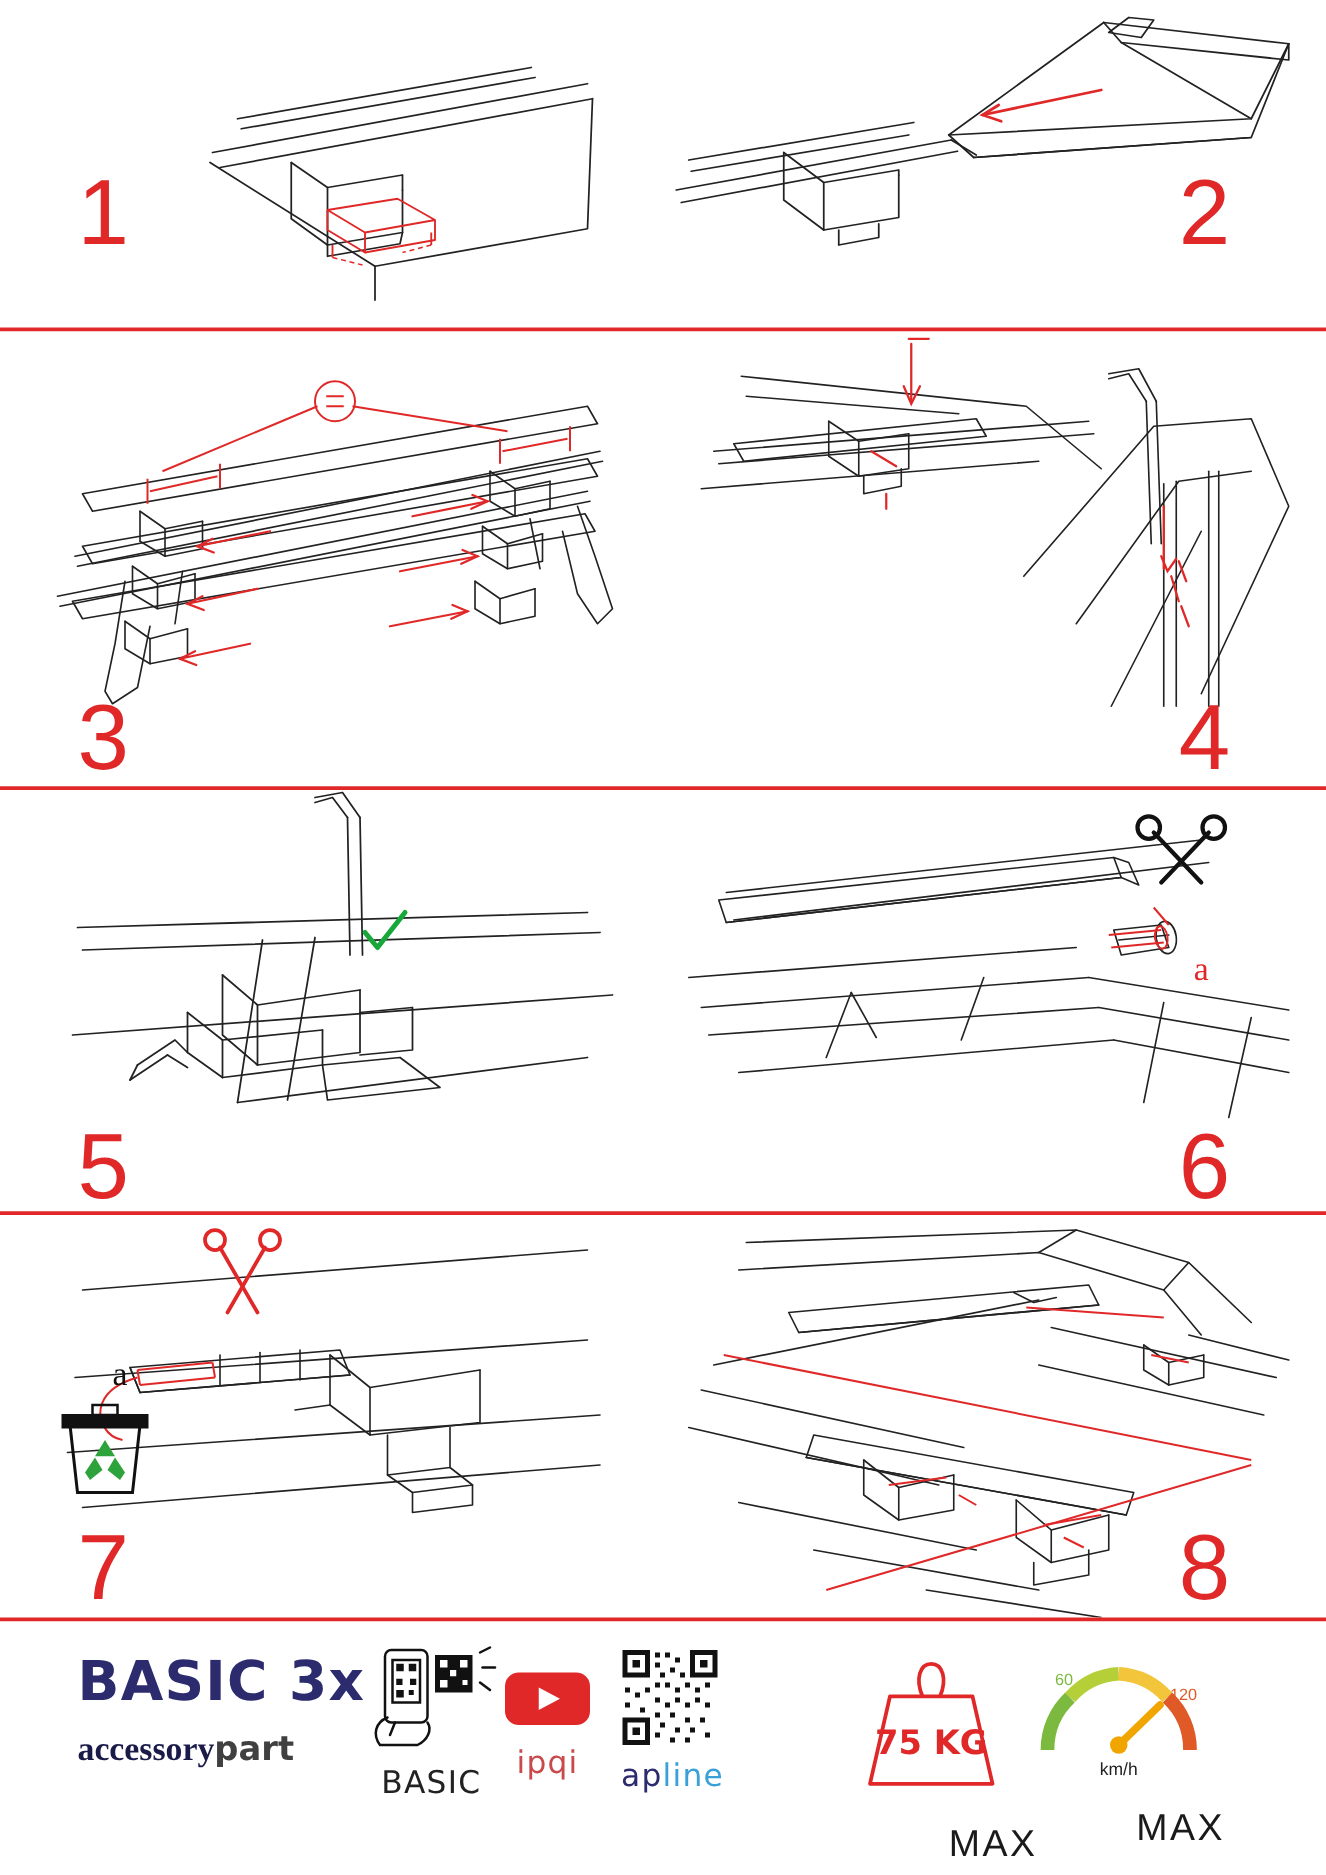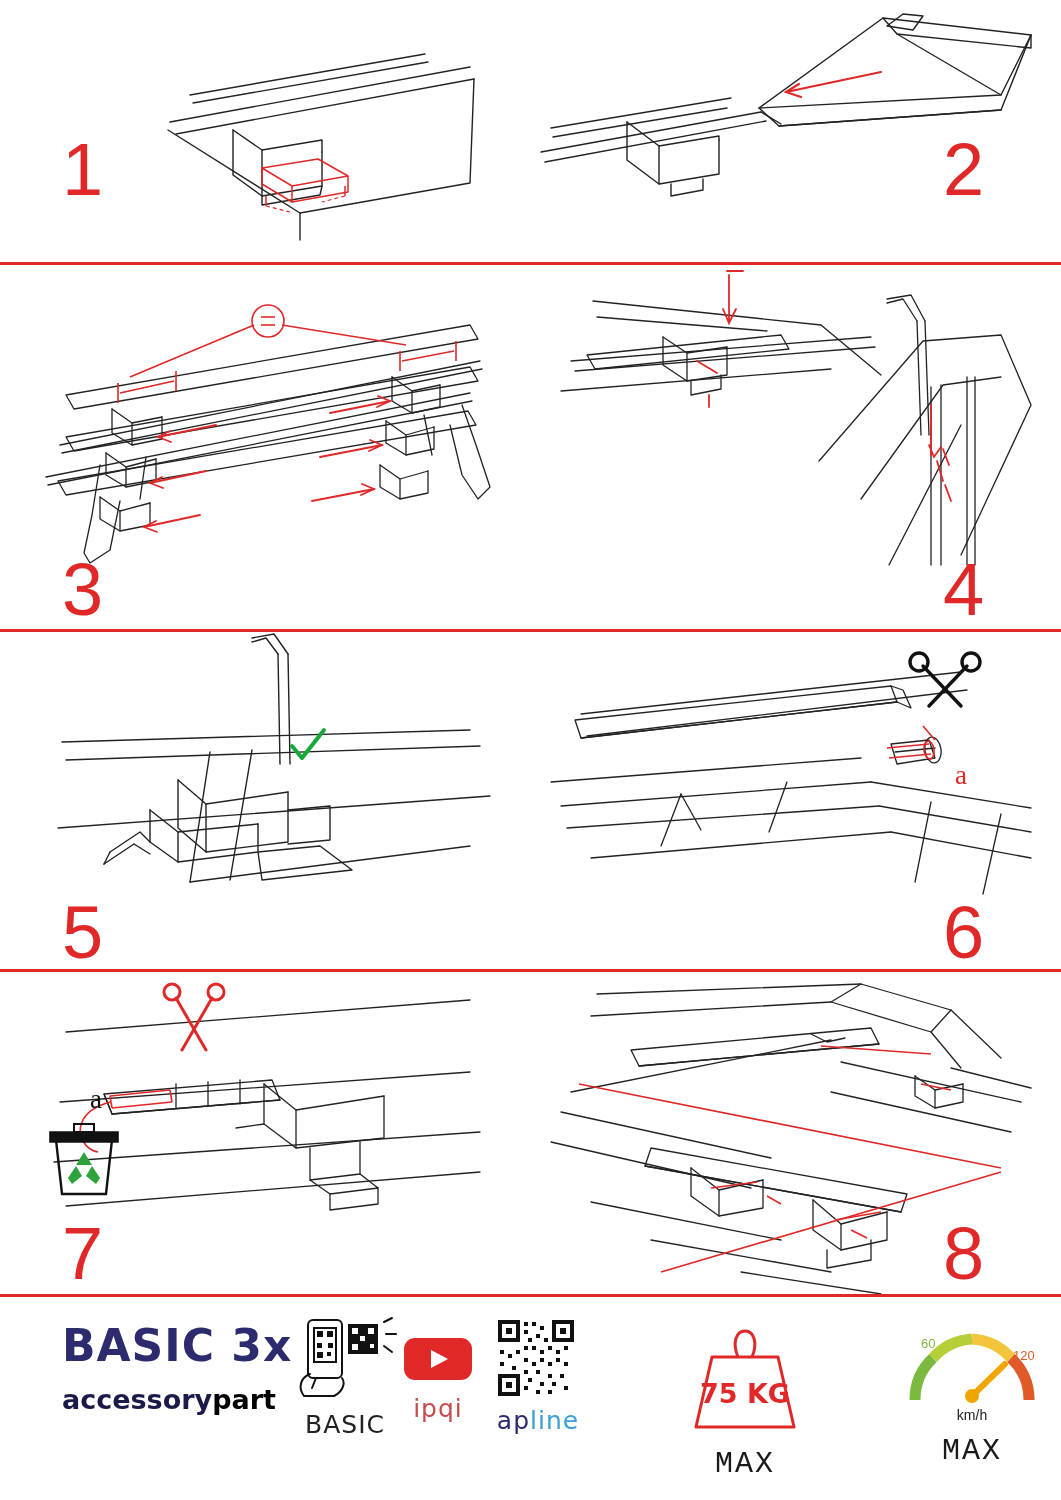--- a/index.html
+++ b/index.html
@@ -77,22 +77,22 @@
     color: #2b2b6e;
   }
   .brand-sub {
     margin-top: 18px;
     font-family: "DejaVu Sans", sans-serif;
     font-size: 27px;
     font-weight: 700;
     letter-spacing: 0px;
     line-height: 1;
   }
-  .brand-sub .a1 { color: #1b1b4a; }
-  .brand-sub .a2 { color: #000000; }
+  .brand-sub .a1 { color: #1b1b4a; font-family: Liberation Serif, serif; }
+  .brand-sub .a2 { color: #404040; }
 
   .logo-item {
     position: absolute;
     text-align: center;
   }
   .logo-caption {
     font-family: "DejaVu Sans", sans-serif;
     font-size: 25px;
     letter-spacing: 1px;
     margin-top: 6px;
@@ -101,25 +101,26 @@
   .cap-mdak { color: #222; font-weight: 400; }
   .cap-ipqi { color: #c94a4a; font-weight: 400; }
   .cap-apline-a { color: #2b2b6e; font-weight: 400; }
   .cap-apline-b { color: #3aa0d8; font-weight: 400; }
 
   .max-item {
     position: absolute;
     text-align: center;
   }
   .max-label {
-    font-family: Liberation Mono, monospace;
+    font-family: Liberation Sans, sans-serif;
     font-size: 30px;
     letter-spacing: 2px;
     color: #1a1a1a;
-    margin-top: 2px;
+    margin-top: 13px;
+    text-align: right;
   }
   .weight-text {
     font-family: "DejaVu Sans", sans-serif;
     font-size: 27px;
     font-weight: 700;
     fill: #e02828;
   }
 </style>
 </head>
 <body>
@@ -625,21 +626,21 @@
 
     <div class="max-item" style="left:660px;top:23px;width:170px;">
       <svg width="170" height="124" viewBox="0 0 170 124">
         <path d="M52 40 L118 40 L134 110 L36 110 Z" fill="none" stroke="#e02828" stroke-width="3" stroke-linejoin="round"></path>
         <path d="M78 40 C 72 26, 76 14, 85 14 C 94 14, 98 26, 92 40" fill="none" stroke="#e02828" stroke-width="3"></path>
         <text x="85" y="86" text-anchor="middle" class="weight-text">75 KG</text>
       </svg>
       <div class="max-label">MAX</div>
     </div>
 
-    <div class="max-item" style="left:887px;top:10px;width:170px;">
+    <div class="max-item" style="left:810px;top:10px;width:170px;">
       <svg width="170" height="124" viewBox="0 0 170 124">
         <g fill="none" stroke-width="11" stroke-linecap="butt">
           <path d="M28 96 A 57 57 0 0 1 46 54" stroke="#7bb93f"></path>
           <path d="M46 54 A 57 57 0 0 1 85 35" stroke="#b5cf38"></path>
           <path d="M85 35 A 57 57 0 0 1 124 54" stroke="#f2c53a"></path>
           <path d="M124 54 A 57 57 0 0 1 142 96" stroke="#e05a28"></path>
         </g>
         <path d="M85 92 L118 60" stroke="#f0a500" stroke-width="6" stroke-linecap="round" fill="none"></path>
         <circle cx="85" cy="92" r="7" fill="#f0a500"></circle>
         <text x="34" y="44" font-family="'Liberation Sans', sans-serif" font-size="13" fill="#7bb93f">60</text>

